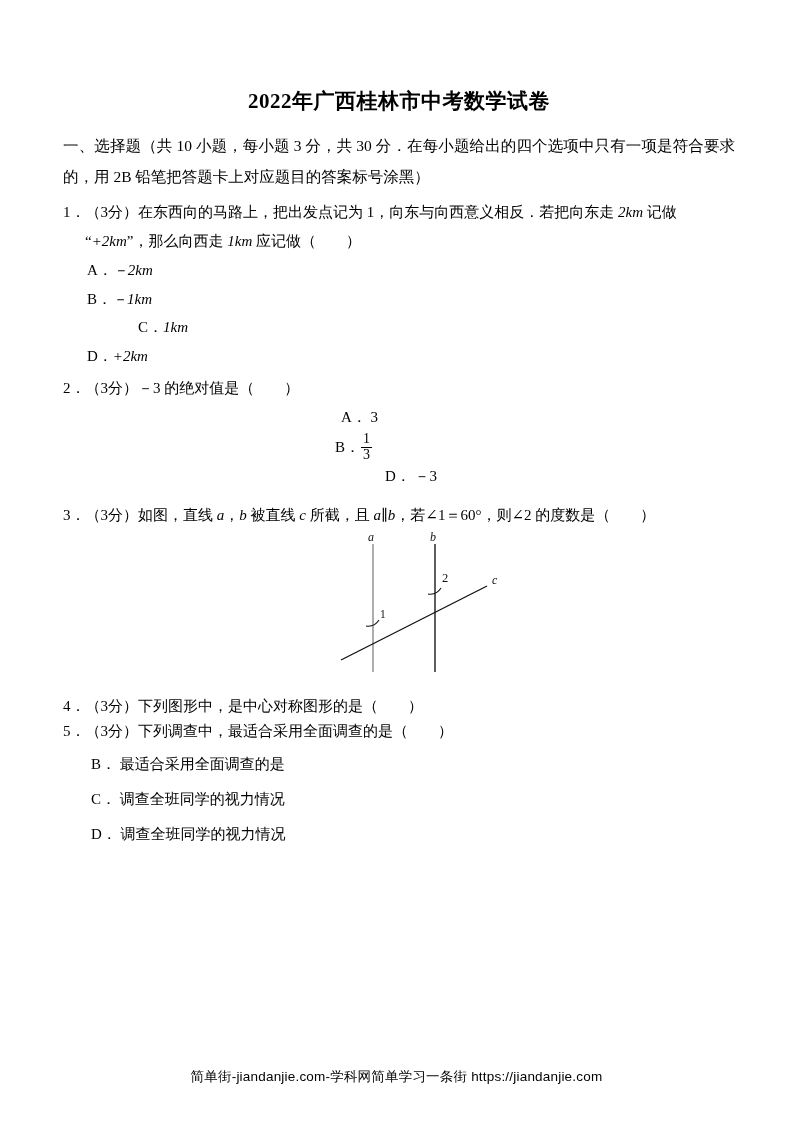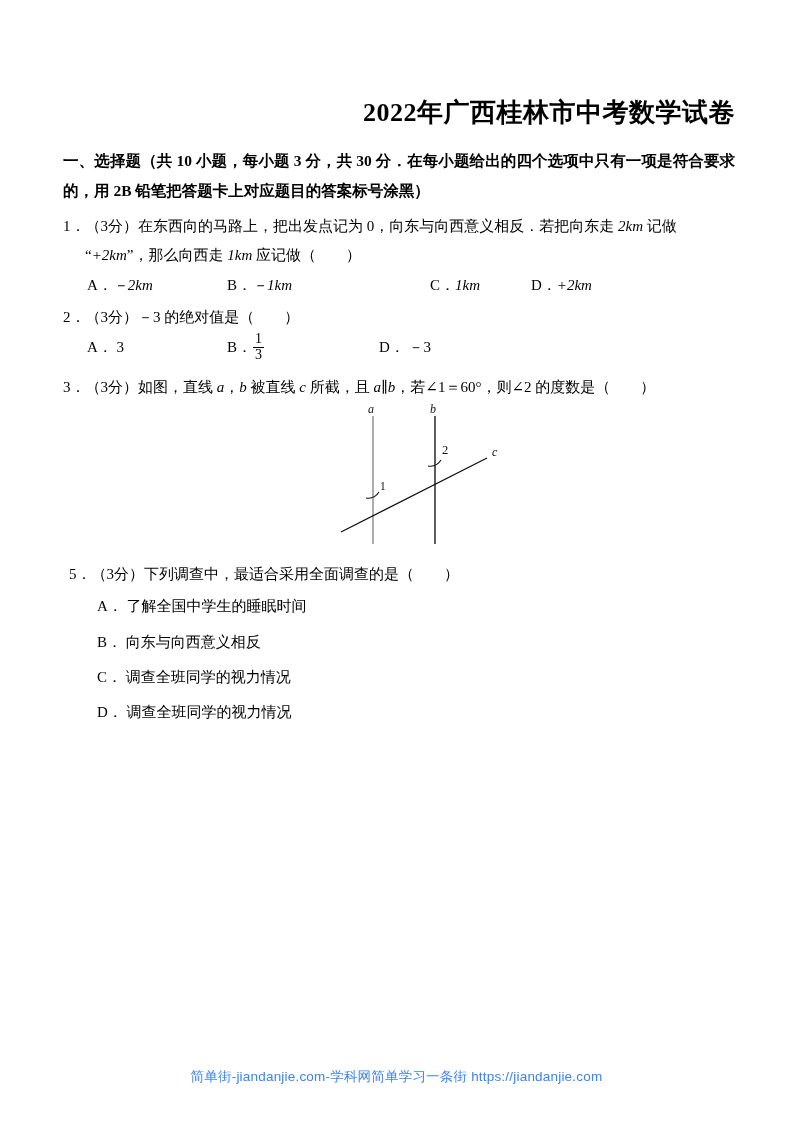--- a/index.html
+++ b/index.html
@@ -23,32 +23,32 @@
   }
   .content {
     position: absolute;
     left: 63px;
     top: 88px;
     width: 672px;
   }
 
   
   .doc-title {
-    text-align: right;
-    font-size: 26px;
+    text-align: center;
+    font-size: 21px;
     font-weight: bold;
     letter-spacing: 0.5px;
-    margin: 8px 0 16px 0;
+    margin: 0 0 16px 0;
     line-height: 1.3;
   }
 
   
   .section-intro {
     font-size: 15.5px;
-    font-weight: bold;
+    font-weight: normal;
     line-height: 1.95;
     margin-bottom: 6px;
     text-align: justify;
   }
 
   
   .question {
     font-size: 15px;
     line-height: 1.95;
   }
@@ -63,20 +63,21 @@
     letter-spacing: 0;
   }
   .it { font-style: italic; }
 
   
   .options-row {
     display: flex;
     font-size: 15px;
     line-height: 1.9;
     padding-left: 24px;
+    flex-direction: column;
   }
   .opt {
     display: block;
     white-space: nowrap;
   }
   .opt-w1 { width: 140px; }
   .opt-w2 { width: 152px; }
   .opt-w3 { width: 152px; text-align: center; }
 
   
@@ -121,39 +122,39 @@
   }
 
   
   .footer {
     position: absolute;
     left: 0;
     top: 1068px;
     width: 793px;
     text-align: center;
     font-size: 13.5px;
-    color: #3b82f6;
+    color: #000000;
     font-family: "Liberation Sans", "DejaVu Sans", sans-serif;
     letter-spacing: 0.2px;
   }
 </style>
 </head>
 <body>
 
 <div class="page">
 
   <div class="content">
 
     <div class="doc-title">2022年广西桂林市中考数学试卷</div>
 
     <div class="section-intro">一、选择题（共 10 小题，每小题 3 分，共 30 分．在每小题给出的四个选项中只有一项是符合要求的，用 2B 铅笔把答题卡上对应题目的答案标号涂黑）</div>
 
     <div class="question">
       <div class="q-stem">
-        <span class="q-num">1．</span><span>（3分）</span><span>在东西向的马路上，把出发点记为 0，向东与向西意义相反．若把向东走 </span><span class="it">2km</span><span> 记做</span>
+        <span class="q-num">1．</span><span>（3分）</span><span>在东西向的马路上，把出发点记为 1，向东与向西意义相反．若把向东走 </span><span class="it">2km</span><span> 记做</span>
       </div>
       <div class="q-stem q-stem-cont">
         <span>“</span><span class="it">+2km</span><span>”，那么向西走 </span><span class="it">1km</span><span> 应记做（　　）</span>
       </div>
       <div class="options-row">
         <span class="opt opt-w1"><span>A．</span><span class="it">－2km</span></span>
         <span class="opt opt-w2"><span>B．</span><span class="it">－1km</span></span>
         <span class="opt opt-w3"><span>C．</span><span class="it">1km</span></span>
         <span class="opt"><span>D．</span><span class="it">+2km</span></span>
       </div>
@@ -192,30 +193,32 @@
           <text x="95" y="9" font-family="'Liberation Serif',serif" font-size="12" font-style="italic" fill="#111">b</text>
           <text x="157" y="52" font-family="'Liberation Serif',serif" font-size="12" font-style="italic" fill="#111">c</text>
           <text x="45" y="86" font-family="'Liberation Serif',serif" font-size="11.5" fill="#111">1</text>
           <text x="107" y="50" font-family="'Liberation Serif',serif" font-size="12.5" fill="#111">2</text>
         </svg>
       </div>
 
     </div>
 
     <div class="question" style="margin-top:12px;">
-
-    </div>
-
-    <div class="question" style="margin-top:-4px;margin-left:6px;">
+      <div class="q-stem">
+        <span class="q-num">4．</span><span>（3分）</span><span>下列图形中，是中心对称图形的是（　　）</span>
+      </div>
+
+    </div>
+
+    <div class="question" style="margin-top:-4px;">
       <div class="q-stem">
         <span class="q-num">5．</span><span>（3分）</span><span>下列调查中，最适合采用全面调查的是（　　）</span>
       </div>
       <div class="opt-list">
-        <div class="opt-line"><span>A．</span> <span>了解全国中学生的睡眠时间</span></div>
-        <div class="opt-line"><span>B．</span> <span>向东与向西意义相反</span></div>
+        <div class="opt-line"><span>B．</span> <span>最适合采用全面调查的是</span></div>
         <div class="opt-line"><span>C．</span> <span>调查全班同学的视力情况</span></div>
         <div class="opt-line"><span>D．</span> <span>调查全班同学的视力情况</span></div>
       </div>
     </div>
 
   </div>
 
   <div class="footer">简单街-jiandanjie.com-学科网简单学习一条街 https://jiandanjie.com</div>
 
 </div>

